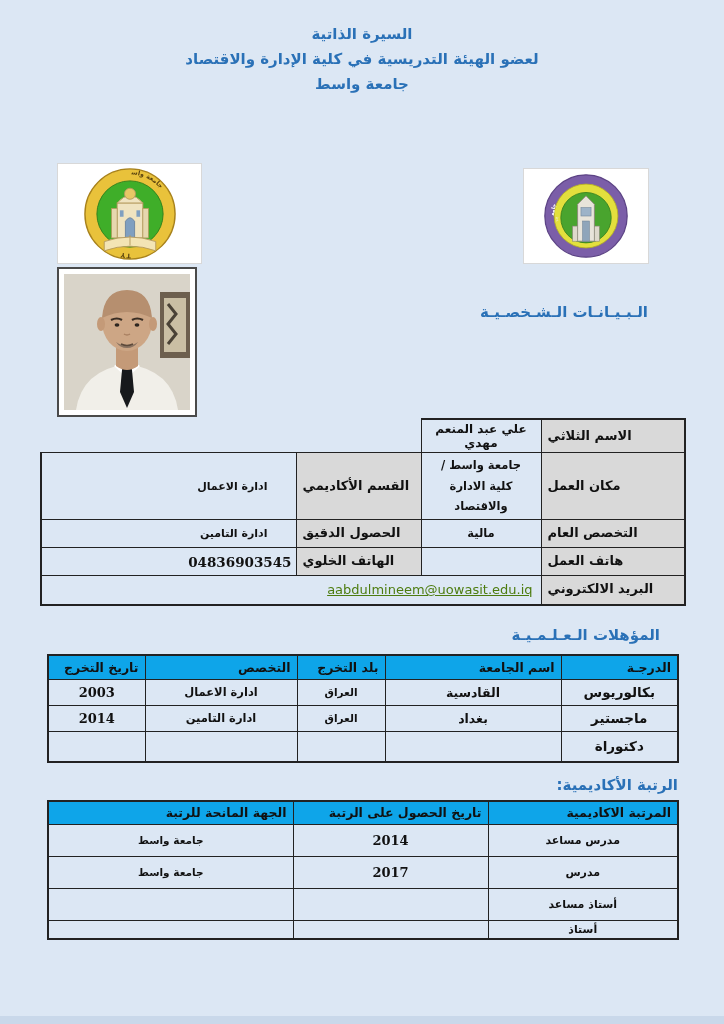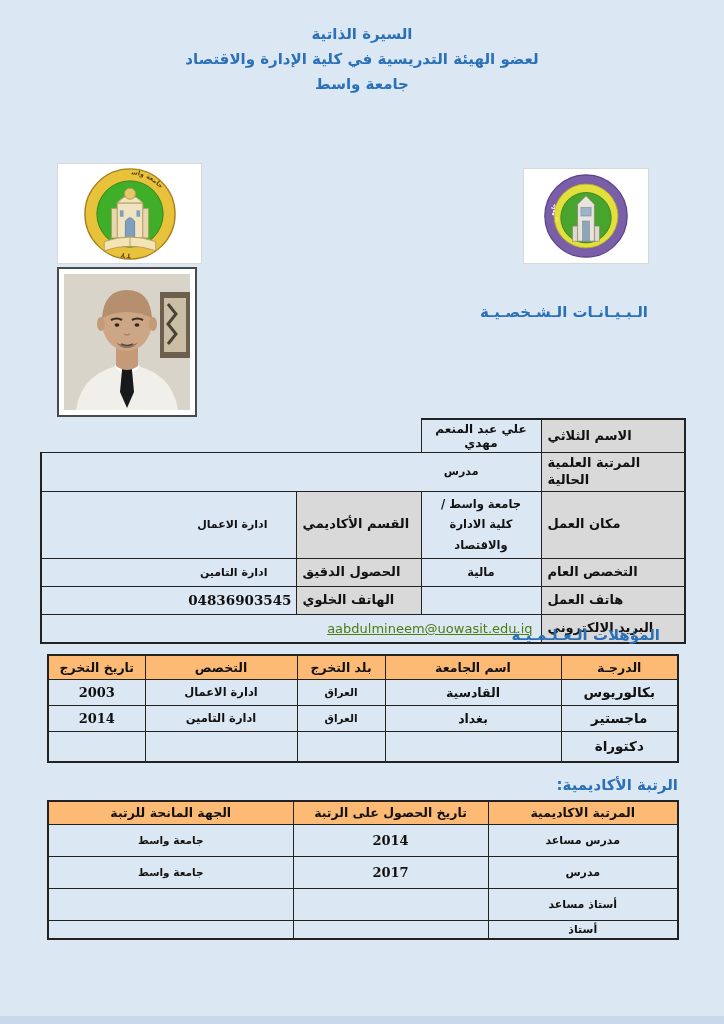--- a/index.html
+++ b/index.html
@@ -33,21 +33,21 @@
     position:absolute;
     color:#2a71b7;font-weight:bold;font-size:15px;white-space:nowrap;
   }
   .sec-head.personal{top:303px;right:76px;}
   .sec-head.qual{top:626px;right:64px;}
   .sec-head.rank{top:776px;right:46px;}
   
   table{border-collapse:collapse;table-layout:fixed;direction:rtl;}
   td,th{border:1px solid #222;box-sizing:border-box;vertical-align:middle;padding:2px 6px;font-size:12px;}
   .lbl{background:#d9d9d9;font-weight:bold;text-align:left;font-size:13px;padding-right:8px;line-height:1.3;}
-  .hdr{background:#fdba74;font-weight:bold;text-align:center;font-size:12.5px;}
+  .hdr{background:#0ea5e9;font-weight:bold;font-size:12.5px;}
   .ghost{border:none;border-left:hidden;border-top:hidden;background:transparent;}
   .tbl-personal{position:absolute;top:418px;left:40px;width:644px;}
   .tbl-personal{border:2px solid #222;}
   .tbl-qual{position:absolute;top:654px;left:47px;width:630px;border:2px solid #222;}
   .tbl-rank{position:absolute;top:800px;left:47px;width:630px;border:2px solid #222;}
   .val-name{text-align:center;font-weight:bold;font-size:12px;}
   .val-rank{text-align:right;padding-right:62px;font-size:11px;font-weight:bold;}
   .val-wrap{text-align:center;font-size:11.5px;font-weight:bold;line-height:1.8;}
   .val-right{text-align:right;padding-right:28px;font-size:11px;font-weight:bold;}
   .val-phone{text-align:right;padding-right:4px;font-size:13.5px;font-weight:bold;font-family:"DejaVu Serif", serif;}
@@ -164,24 +164,20 @@
         <col style="width:120px">
         <col style="width:125px">
         <col style="width:255px">
       </colgroup>
     <tbody>
         <tr style="height:27px">
       <td class="lbl">الاسم الثلاثي</td>
       <td class="val-name">علي عبد المنعم مهدي</td>
       <td class="ghost" colspan="2"></td>
     </tr>
-    <tr style="height:37px">
-      <td class="lbl">المرتبة العلمية الحالية</td>
-      <td class="val-rank" colspan="3">مدرس</td>
-    </tr>
     <tr style="height:50px">
       <td class="lbl">مكان العمل</td>
       <td class="val-wrap">جامعة واسط / كلية الادارة والاقتصاد</td>
       <td class="lbl">القسم الأكاديمي</td>
       <td class="val-right">ادارة الاعمال</td>
     </tr>
     <tr style="height:28px">
       <td class="lbl">التخصص العام</td>
       <td class="val-wrap">مالية</td>
       <td class="lbl">الحصول الدقيق</td>

